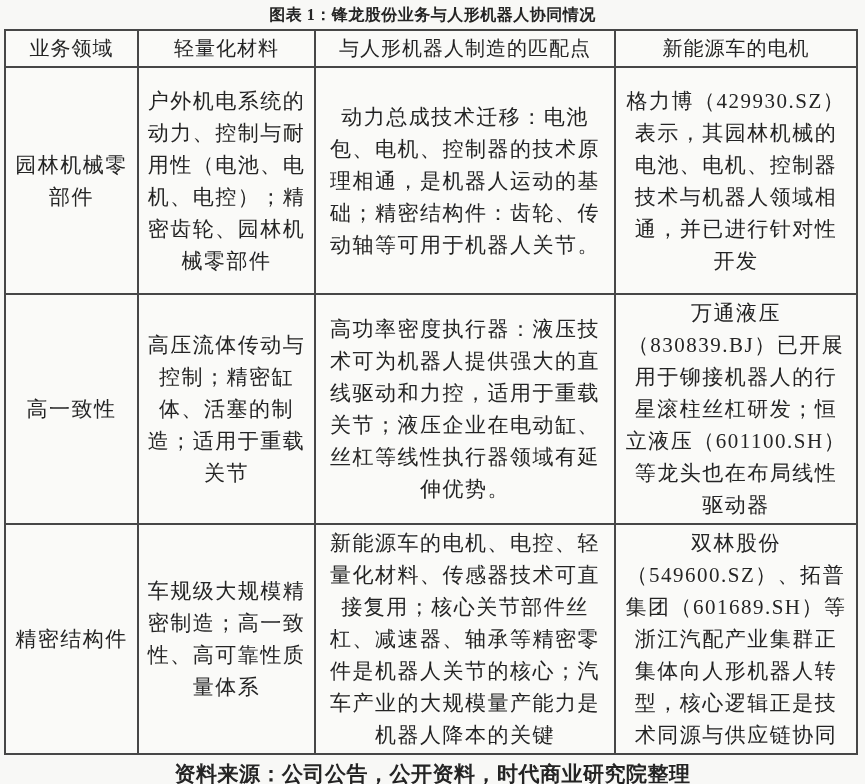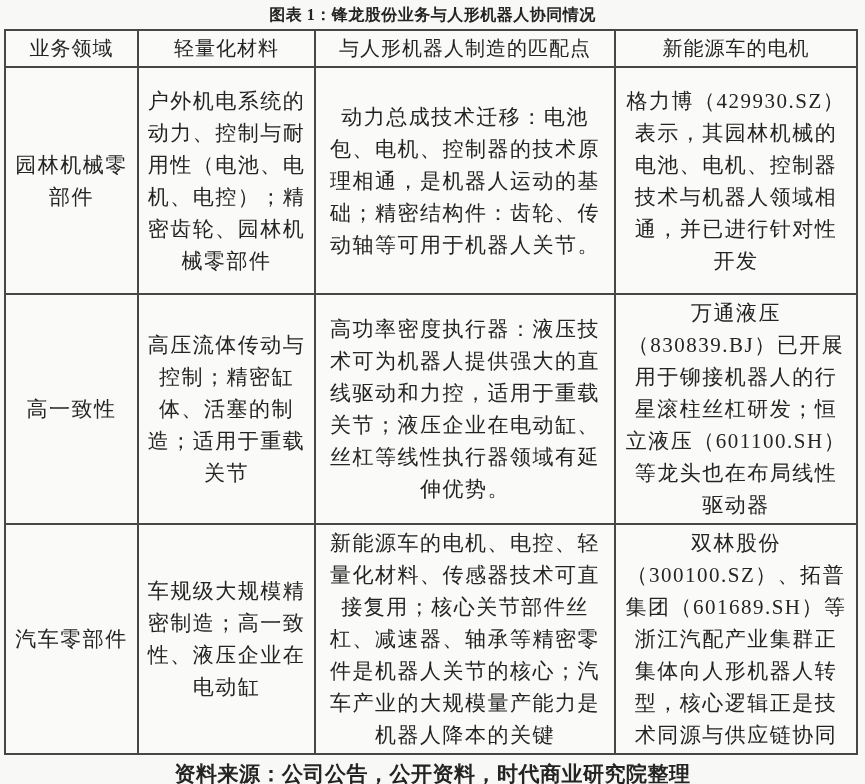--- a/index.html
+++ b/index.html
@@ -90,21 +90,21 @@
       <td>动力总成技术迁移：电池包、电机、控制器的技术原理相通，是机器人运动的基础；精密结构件：齿轮、传动轴等可用于机器人关节。</td>
       <td>格力博（429930.SZ）表示，其园林机械的电池、电机、控制器技术与机器人领域相通，并已进行针对性开发</td>
     </tr>
     <tr>
       <td>高一致性</td>
       <td>高压流体传动与控制；精密缸体、活塞的制造；适用于重载关节</td>
       <td>高功率密度执行器：液压技术可为机器人提供强大的直线驱动和力控，适用于重载关节；液压企业在电动缸、丝杠等线性执行器领域有延伸优势。</td>
       <td>万通液压（830839.BJ）已开展用于铆接机器人的行星滚柱丝杠研发；恒立液压（601100.SH）等龙头也在布局线性驱动器</td>
     </tr>
     <tr>
-      <td>汽车零部件</td>
-      <td>车规级大规模精密制造；高一致性、液压企业在电动缸</td>
+      <td>精密结构件</td>
+      <td>车规级大规模精密制造；高一致性、高可靠性质量体系</td>
       <td>新能源车的电机、电控、轻量化材料、传感器技术可直接复用；核心关节部件丝杠、减速器、轴承等精密零件是机器人关节的核心；汽车产业的大规模量产能力是机器人降本的关键</td>
-      <td>双林股份（300100.SZ）、拓普集团（601689.SH）等浙江汽配产业集群正集体向人形机器人转型，核心逻辑正是技术同源与供应链协同</td>
+      <td>双林股份（549600.SZ）、拓普集团（601689.SH）等浙江汽配产业集群正集体向人形机器人转型，核心逻辑正是技术同源与供应链协同</td>
     </tr>
   </tbody>
 </table>
 
 <div class="source-note">资料来源：公司公告，公开资料，时代商业研究院整理</div>
 
 </body></html>

